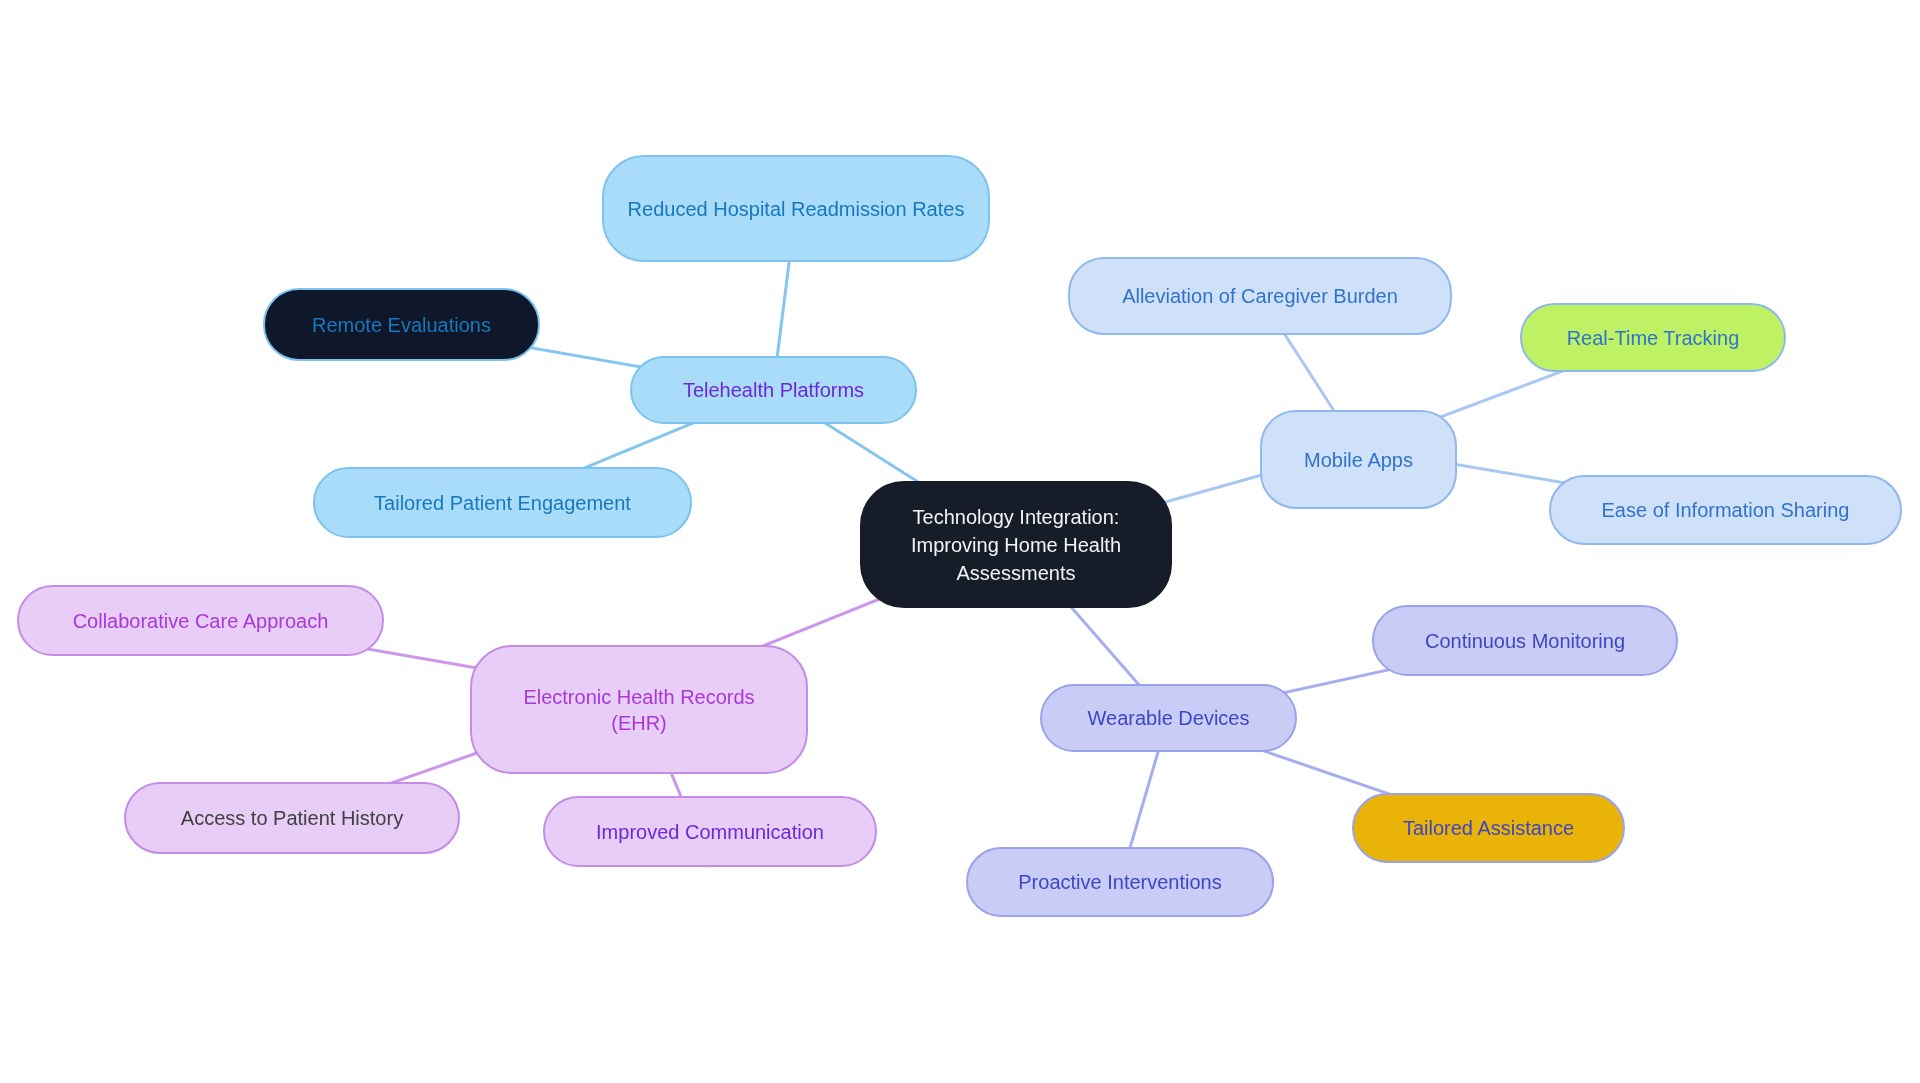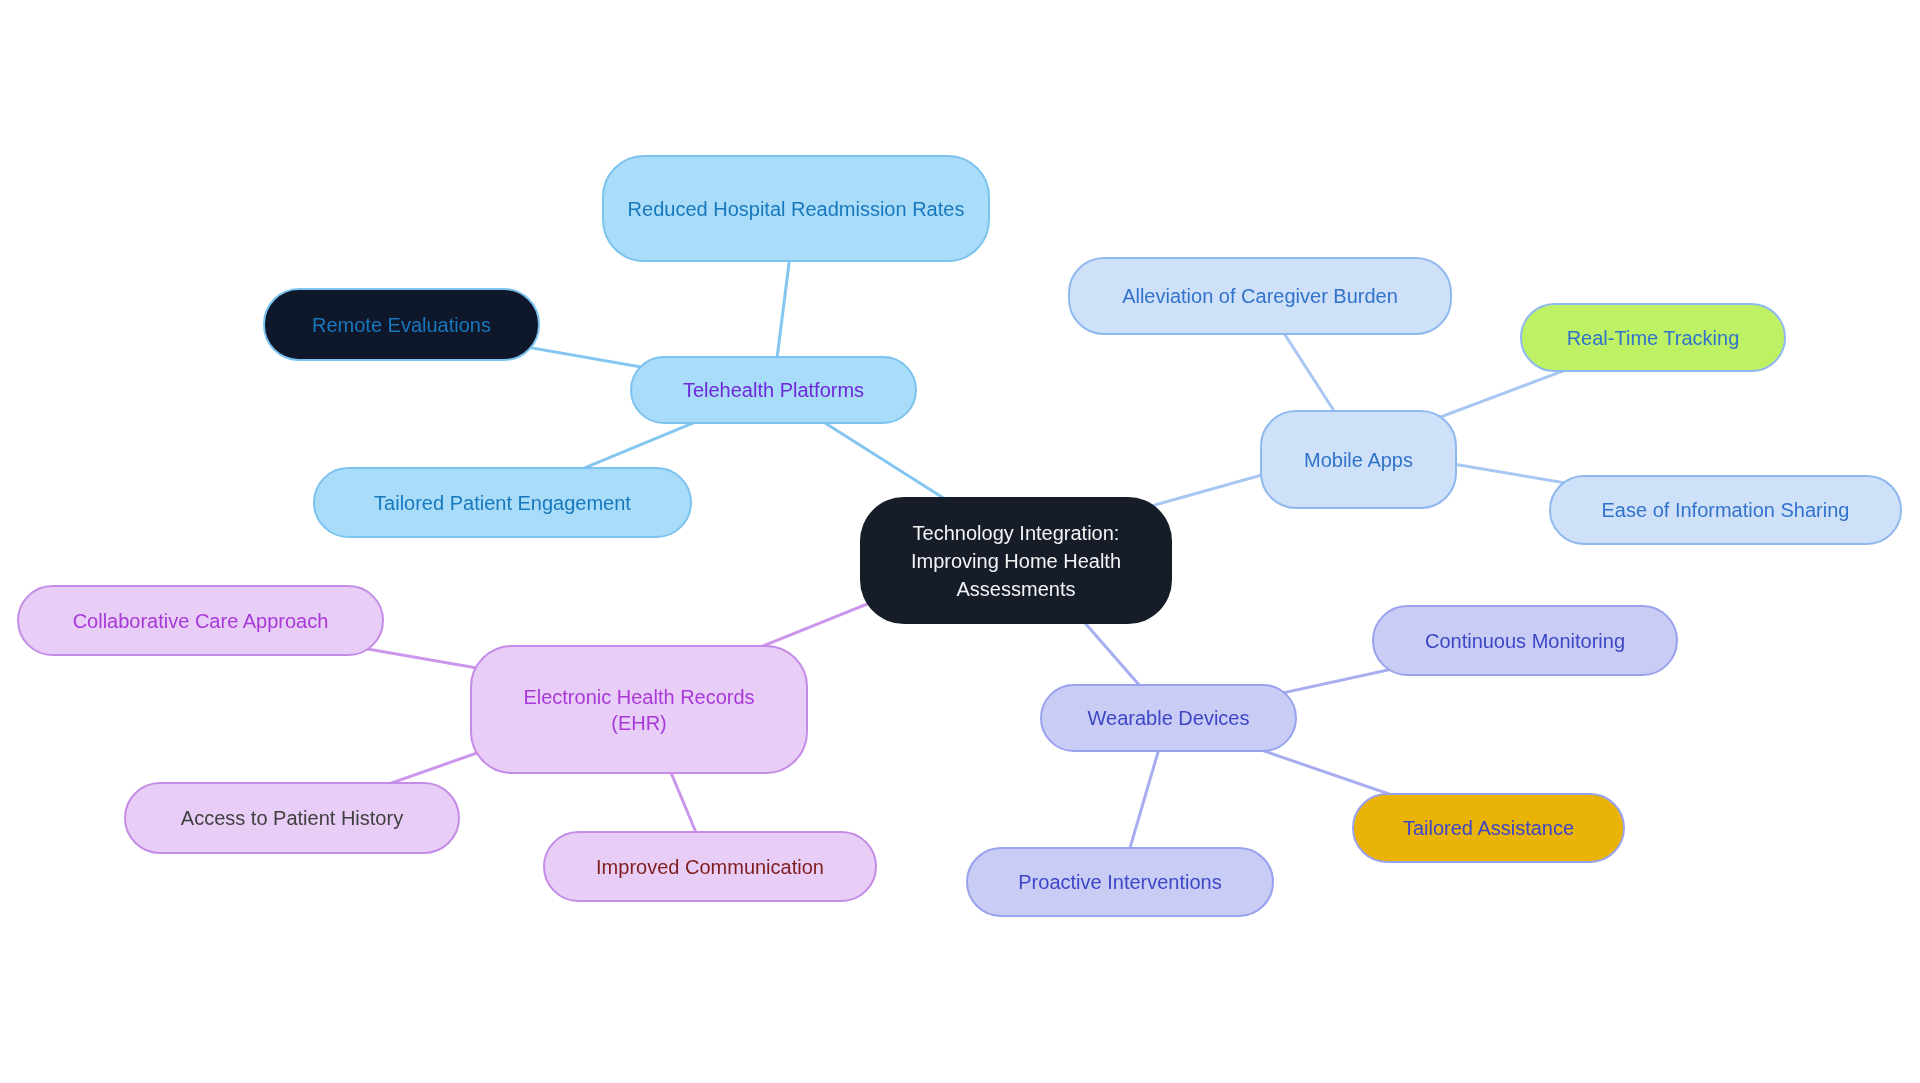--- a/index.html
+++ b/index.html
@@ -41,21 +41,20 @@
     padding: 6px 22px;
     cursor: pointer;
     user-select: none;
   }
   .node.central {
     border: none;
     border-radius: 44px;
     font-size: 20px;
     line-height: 1.4;
     padding: 10px 28px;
-    margin-top: 16px;
   }
   .node.tall {
     border-radius: 42px;
   }
 </style>
 </head>
 <body>
 
 <div class="stage">
 
@@ -114,21 +113,21 @@
 
   <div class="node tall" style="left: 470px; top: 645px; width: 338px; height: 129px; background: rgb(232, 205, 247); border-color: rgb(196, 139, 231); color: rgb(168, 56, 216);">
     <span>Electronic Health Records (EHR)</span>
   </div>
   <div class="node" style="left: 17px; top: 585px; width: 367px; height: 71px; background: rgb(232, 205, 247); border-color: rgb(196, 139, 231); color: rgb(168, 56, 216);">
     <span>Collaborative Care Approach</span>
   </div>
   <div class="node" style="left: 124px; top: 782px; width: 336px; height: 72px; background: rgb(232, 205, 247); border-color: rgb(196, 139, 231); color: #404040; align-items: center;">
     <span>Access to Patient History</span>
   </div>
-  <div class="node" style="left: 543px; top: 831px; width: 334px; height: 71px; background: rgb(232, 205, 247); border-color: rgb(196, 139, 231); color: #7f1d1d;">
+  <div class="node" style="left: 543px; top: 796px; width: 334px; height: 71px; background: rgb(232, 205, 247); border-color: rgb(196, 139, 231); color: #6d28d9;">
     <span>Improved Communication</span>
   </div>
 
   <div class="node" style="left: 1040px; top: 684px; width: 257px; height: 68px; background: rgb(201, 205, 245); border-color: rgb(153, 162, 236); color: rgb(60, 70, 198);">
     <span>Wearable Devices</span>
   </div>
   <div class="node" style="left: 1372px; top: 605px; width: 306px; height: 71px; background: rgb(201, 205, 245); border-color: rgb(153, 162, 236); color: rgb(60, 70, 198);">
     <span>Continuous Monitoring</span>
   </div>
   <div class="node" style="left: 1352px; top: 793px; width: 273px; height: 70px; background: #eab308; border-color: rgb(153, 162, 236); color: rgb(60, 70, 198);">

